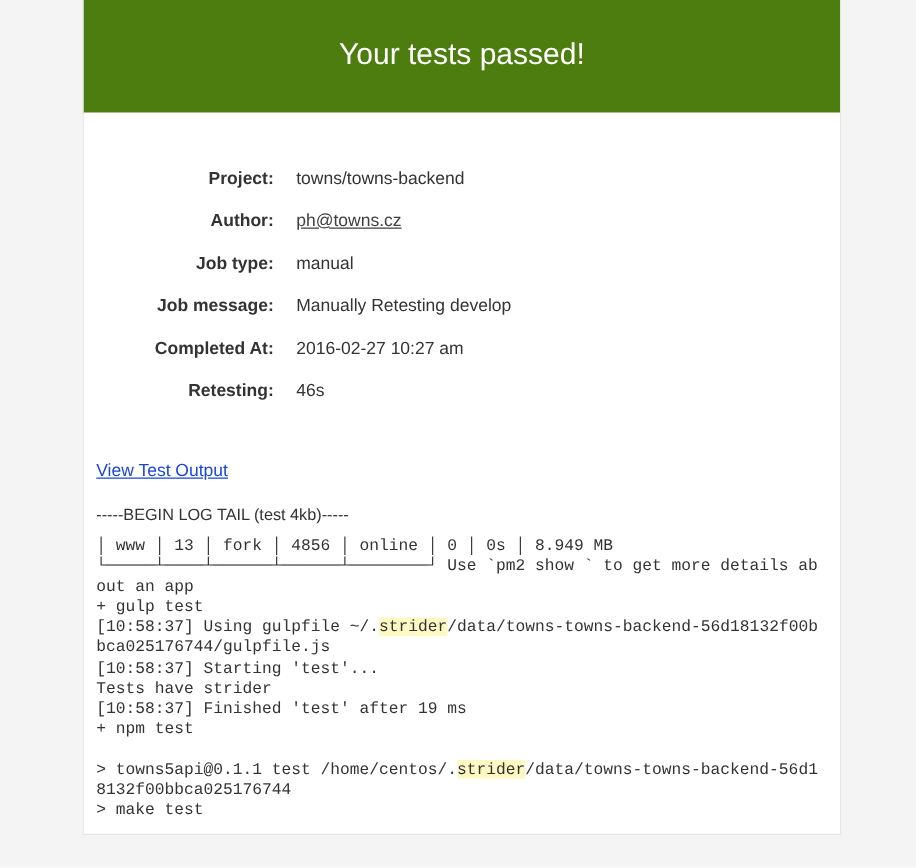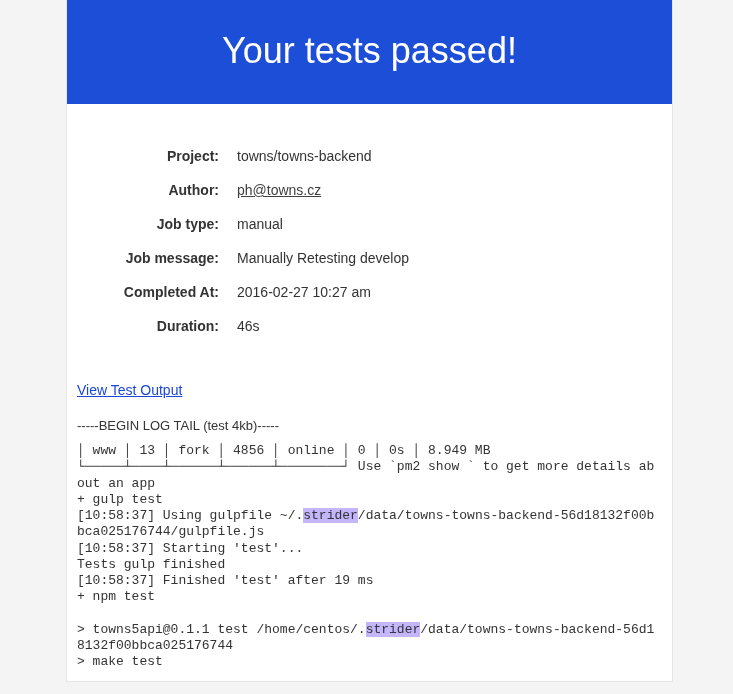--- a/index.html
+++ b/index.html
@@ -15,23 +15,23 @@
     width: 733px;
     margin: 0 auto;
     padding: 0 60px 0 66px;
   }
   .card {
     background: #fff;
     border: 1px solid #e5e5e5;
     border-top: none;
   }
   .banner {
-    background: #1d4ed8;
+    background: #4d7c0f;
     color: #fff;
-    font-size: 36px;
+    font-size: 24px;
     text-align: center;
     padding: 30px 10px 32px;
     font-weight: 400;
   }
   .meta {
     padding: 44px 10px 30px 10px;
   }
   .meta-row {
     display: flex;
     align-items: center;
@@ -68,21 +68,21 @@
   pre.log {
     font-family: "Courier New", Courier, monospace;
     font-size: 13px;
     color: #333;
     white-space: pre-wrap;
     word-break: break-all;
     margin: 0;
     line-height: 1.25;
   }
   .hl {
-    background: #c4b5fd;
+    background: #fef9c3;
     margin-top: 12px;
   }
 </style>
 </head>
 <body>
 
 <div class="page">
   <div class="card">
 
     <div class="banner">
@@ -106,36 +106,36 @@
       </div>
       <div class="meta-row">
         <div class="meta-label">Job message:</div>
         <div class="meta-value">Manually Retesting develop</div>
       </div>
       <div class="meta-row">
         <div class="meta-label">Completed At:</div>
         <div class="meta-value">2016-02-27 10:27 am</div>
       </div>
       <div class="meta-row">
-        <div class="meta-label">Duration:</div>
+        <div class="meta-label">Retesting:</div>
         <div class="meta-value">46s</div>
       </div>
     </div>
 
     <div class="body-section">
       <a href="#" class="view-link">View Test Output</a>
 
       <div class="log-heading">-----BEGIN LOG TAIL (test 4kb)-----</div>
 
       <pre class="log"><span>│ www │ 13 │ fork │ 4856 │ online │ 0 │ 0s │ 8.949 MB</span>
 <span>└─────┴────┴──────┴──────┴────────┘ Use `pm2 show ` to get more details about an app</span>
 <span>+ gulp test</span>
 <span><span>[10:58:37] Using gulpfile ~/.</span><span class="hl">strider</span><span>/data/towns-towns-backend-56d18132f00bbca025176744/gulpfile.js</span></span>
 <span>[10:58:37] Starting 'test'...</span>
-<span>Tests gulp finished</span>
+<span>Tests have strider</span>
 <span>[10:58:37] Finished 'test' after 19 ms</span>
 <span>+ npm test</span>
 <span></span>
 <span><span>&gt; towns5api@0.1.1 test /home/centos/.</span><span class="hl">strider</span><span>/data/towns-towns-backend-56d18132f00bbca025176744</span></span>
 <span>&gt; make test</span></pre>
     </div>
 
   </div>
 </div>
 

